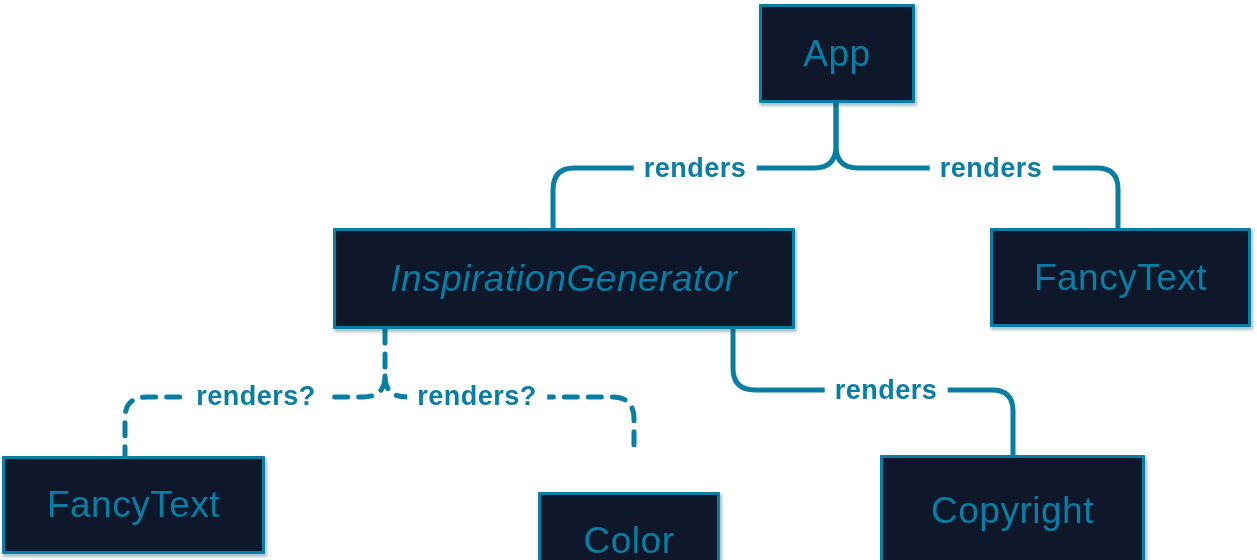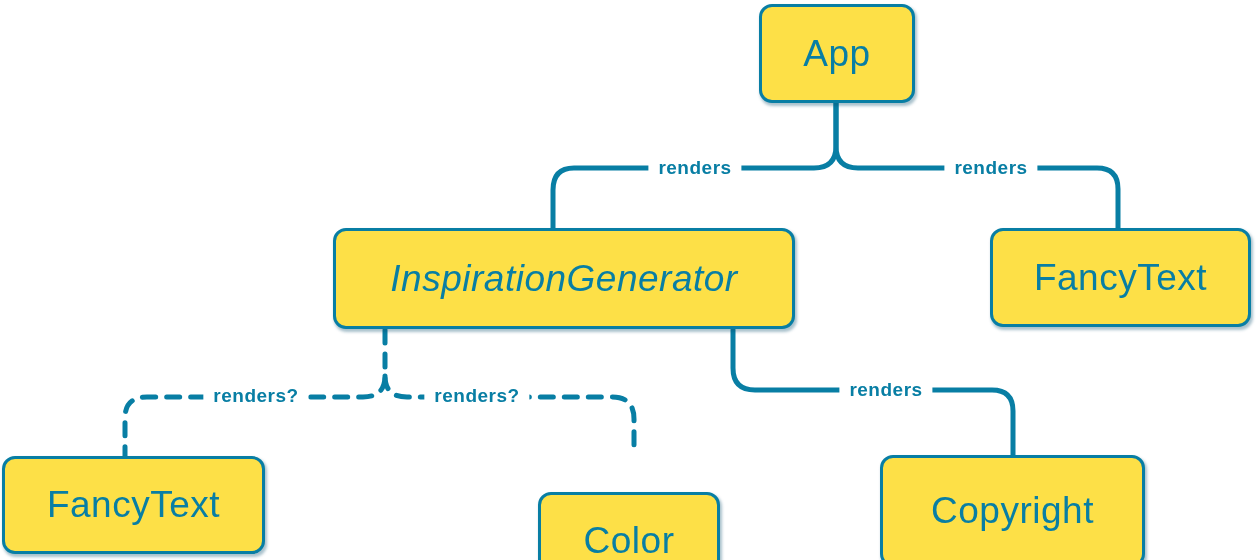--- a/index.html
+++ b/index.html
@@ -25,40 +25,40 @@
     stroke: #087ea4;
     stroke-width: 5;
     fill: none;
     stroke-linecap: round;
   }
   .edge.dashed {
     stroke-dasharray: 13 11;
   }
   .node {
     position: absolute;
-    background: #fde047;
+    background: #0f172a;
     border: 3px solid #087ea4;
-    border-radius: 13px;
+    border-radius: 1px;
     box-shadow: 1.5px 2.5px 3px rgba(9, 77, 108, 0.35);
     display: flex;
     align-items: center;
     justify-content: center;
     color: #087ea4;
     font-size: 37px;
     font-weight: 400;
     letter-spacing: 0.5px;
     box-sizing: border-box;
   }
   .edge-label {
     position: absolute;
     transform: translate(-50%, -50%);
     background: #ffffff;
     padding: 1px 10px;
     color: #087ea4;
-    font-size: 19px;
+    font-size: 27px;
     font-weight: 700;
     letter-spacing: 0.5px;
     white-space: nowrap;
   }
   
   .node-app                   { left: 759px;  top: 4px;   width: 156px; height: 99px; }
   .node-inspiration-generator { left: 333px;  top: 228px; width: 462px; height: 101px; font-style: italic; }
   .node-fancy-text-top        { left: 990px;  top: 228px; width: 261px; height: 99px; }
   .node-fancy-text-bottom     { left: 2px;    top: 456px; width: 263px; height: 98px; }
   .node-color                 { left: 538px;  top: 455px; width: 182px; height: 97px; margin-top: 37px; }

